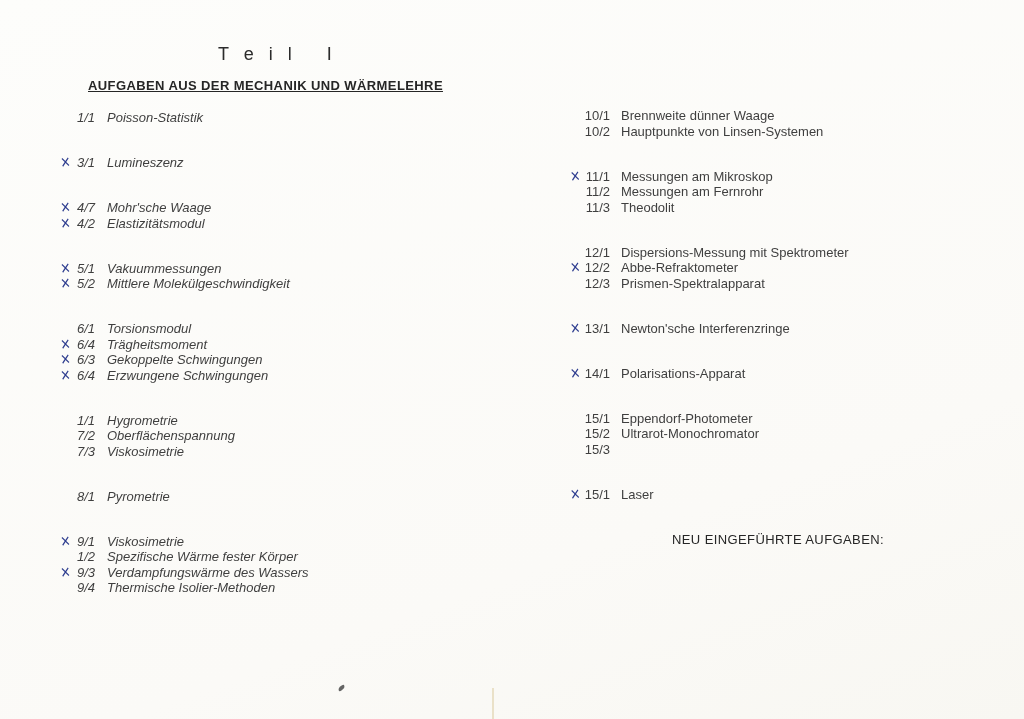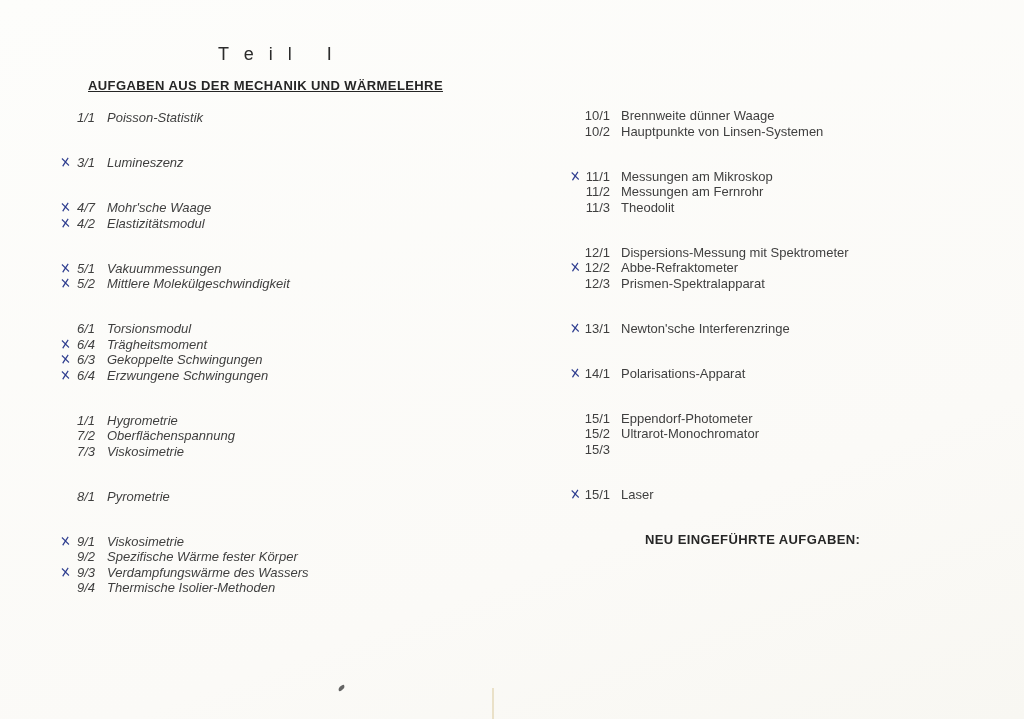--- a/index.html
+++ b/index.html
@@ -47,23 +47,23 @@
     font-weight: normal;
     transform: rotate(-6deg) scaleY(1.22);
     transform-origin: center;
     line-height: 15px;
   }
   .num { width: 25px; text-align: right; color: #3f3f3f; }
   .col-right .num { width: 30px; }
   .label { margin-left: 12px; color: #3f3f3f; }
   .col-right .label { margin-left: 11px; }
   .footer-heading {
-    margin: 27px 0 0 85px;
+    margin: 27px 0 0 112px;
     font-size: 13px;
-    font-weight: bold;
+    font-weight: normal;
     letter-spacing: 0.4px;
     color: #262626;
     white-space: nowrap;
   }
   .ink-speck {
     position: absolute;
     left: 338px; top: 686px;
     width: 7px; height: 4px;
     background: #4a4a4a;
     border-radius: 60% 40% 50% 50%;
@@ -172,21 +172,21 @@
           </div>
         </div>
         <div class="group">
           <div class="row">
             <span class="mark">×</span>
             <span class="num">9/1</span>
             <span class="label">Viskosimetrie</span>
           </div>
           <div class="row">
             <span class="mark"></span>
-            <span class="num">9/2</span>
+            <span class="num">1/2</span>
             <span class="label">Spezifische Wärme fester Körper</span>
           </div>
           <div class="row">
             <span class="mark">×</span>
             <span class="num">9/3</span>
             <span class="label">Verdampfungswärme des Wassers</span>
           </div>
           <div class="row">
             <span class="mark"></span>
             <span class="num">9/4</span>

